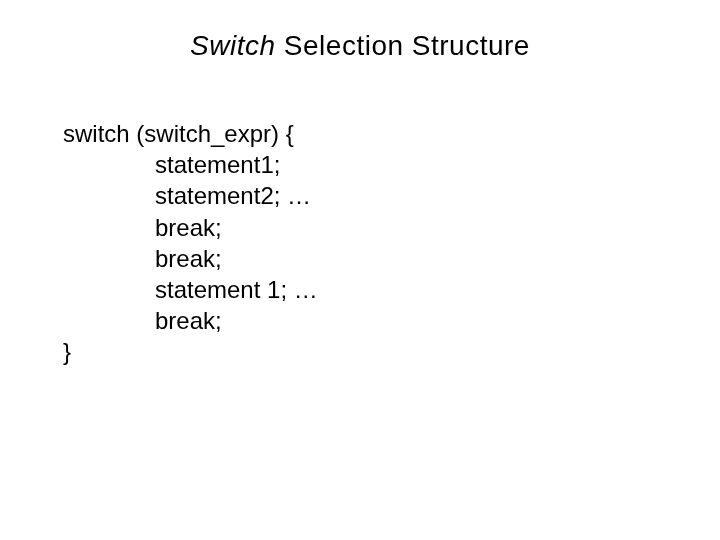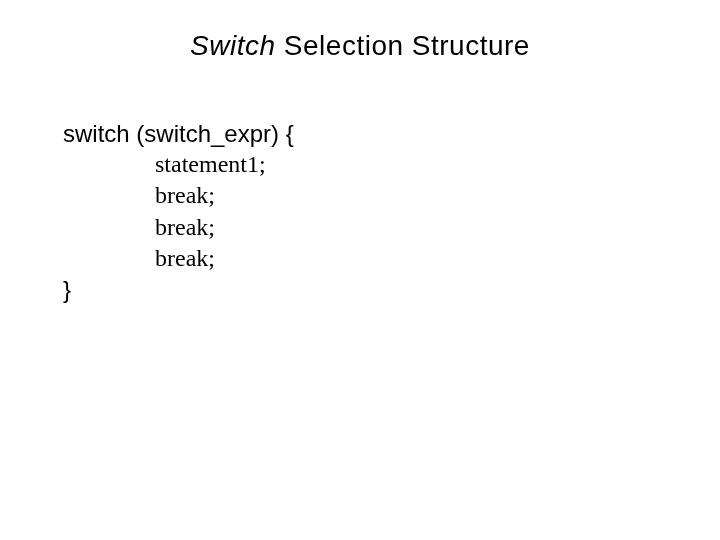--- a/index.html
+++ b/index.html
@@ -33,33 +33,35 @@
   }
   .body {
     position: absolute;
     top: 118px;
     left: 52px;
     font-size: 24px;
     line-height: 1.30;
     margin-left: 11px;
   }
   .ind1 { padding-left: 40px; }
-  .ind2 { padding-left: 92px; font-family: Liberation Serif, serif; }
+  .ind2 { padding-left: 92px; }
 </style>
 </head>
 <body>
 
 <div class="slide">
 
   <div class="title">
     <span class="italic">Switch</span><span> Selection Structure</span>
   </div>
 
   <div class="body">
     <div>switch (switch_expr) {</div>
     <div class="ind2">statement1;</div>
+    <div class="ind2">statement2; …</div>
     <div class="ind2">break;</div>
     <div class="ind2">break;</div>
+    <div class="ind2">statement 1;  …</div>
     <div class="ind2">break;</div>
     <div>}</div>
   </div>
 
 </div>
 
 </body></html>

